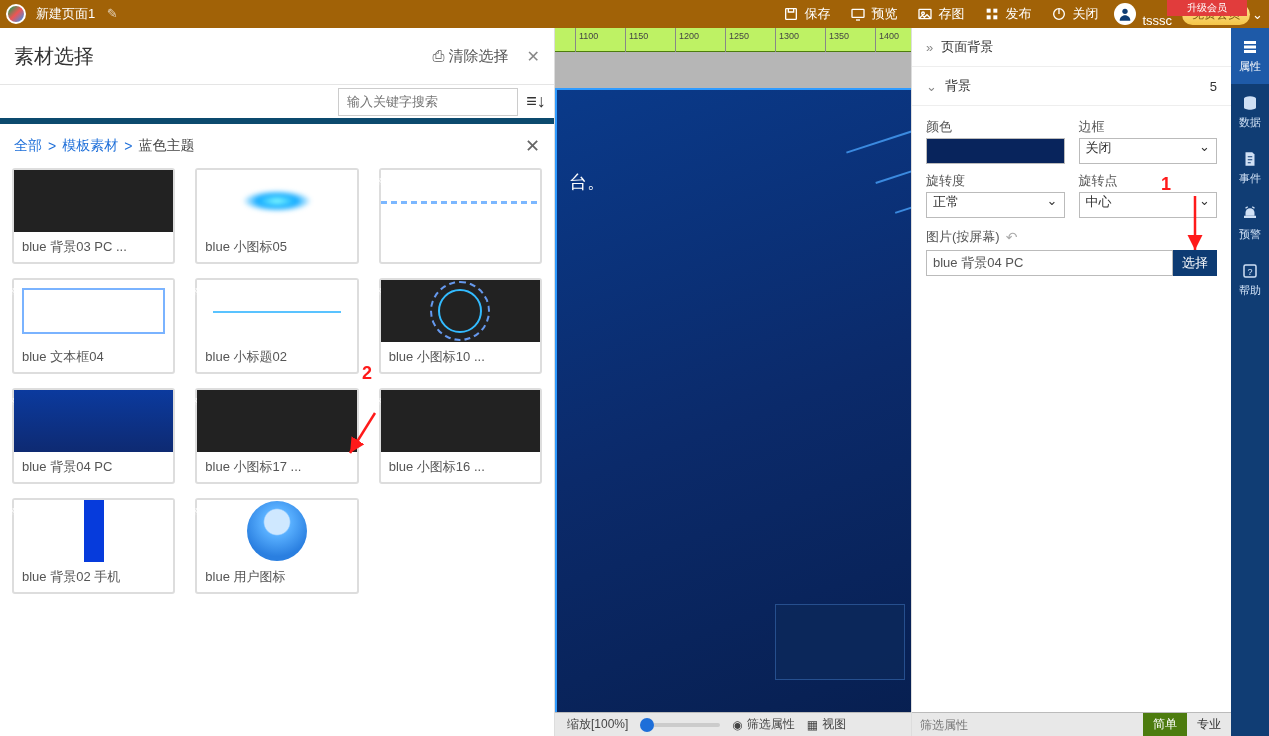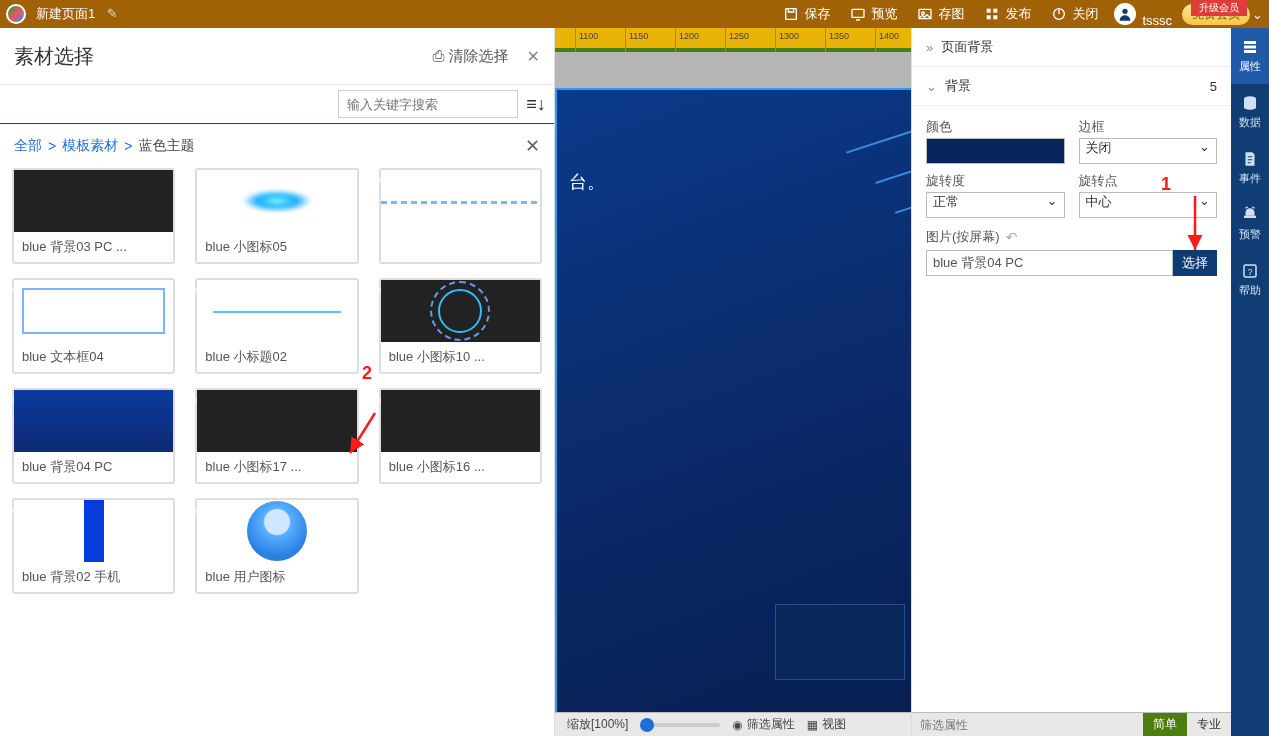--- a/index.html
+++ b/index.html
@@ -10,30 +10,30 @@
 .header .logo { width: 20px; height: 20px; margin: 0 6px; border-radius: 50%; background: linear-gradient(135deg,#0a5,#e55 50%,#29f); border:2px solid #fff; }
 .header .title { padding-left: 4px; flex: 0 0 auto; }
 .header .title .edit { margin-left: 8px; opacity: .7; }
 .header .spacer { flex: 1; }
 .header .btn { padding: 0 10px; display: flex; align-items: center; gap: 5px; cursor: pointer; height: 28px; }
 .header .btn svg { width: 16px; height: 16px; }
 .header .avatar { width: 22px; height: 22px; border-radius: 50%; background: #fff; margin-left: 6px; display:flex; align-items:center; justify-content:center; }
 .header .avatar svg { width: 16px; height: 16px; fill:#0d3b73; }
 .header .user { padding: 0 6px; margin-top: 12px; }
 .header .badge { background: linear-gradient(180deg,#ffe59a,#f5c648); color:#7b5a10; border-radius: 11px; font-size: 12px; padding: 2px 10px; margin-left: 4px; }
-.header .upgrade { position: absolute; top:0; right:22px; background:#e13c3c; color:#fff; font-size:10px; padding:1px 8px; }
+.header .upgrade { position: absolute; top:0; right:22px; background:#e13c3c; color:#fff; font-size:10px; padding:1px 20px; }
 .header .dropdown { padding: 0 6px 0 2px; }
 
 
 .assets { position: absolute; top: 28px; left:0; width: 555px; bottom:0; background:#fff; border-right:1px solid #ddd; display:flex; flex-direction:column; }
 .assets-head { display:flex; align-items:center; height: 56px; font-size:20px; padding: 0 14px; color:#333; }
 .assets-head .spacer { flex:1; }
 .assets-head .clear { font-size:15px; color:#555; display:flex; align-items:center; gap:4px; margin-right:18px; cursor:pointer;}
 .assets-head .close { font-size:16px; color:#888; cursor:pointer; }
-.assets-search { display:flex; border-top:1px solid #e5e5e5; border-bottom:1px solid #0c4a6e; height:40px; }
+.assets-search { display:flex; border-top:1px solid #e5e5e5; border-bottom:6px solid #0c4a6e; height:40px; }
 .assets-search .pad { flex:1; }
 .assets-search input { width: 180px; border:1px solid #ccc; height:28px; align-self:center; font-size:13px; padding: 0 8px; color:#555;}
 .assets-search .sort { width:36px; display:flex; align-items:center; justify-content:center; font-size:18px; cursor:pointer; color:#333;}
 .assets-crumb { height:44px; display:flex; align-items:center; padding: 0 14px; font-size:14px; gap:6px; }
 .assets-crumb a { color:#1e6fd9; text-decoration:none; }
 .assets-crumb .sep { color:#1e6fd9; }
 .assets-crumb .cur { color:#444; }
 .assets-crumb .spacer { flex:1; }
 .assets-crumb .x { font-size:18px; color:#666; cursor:pointer; }
 .assets-grid { flex:1; overflow:auto; padding: 0 12px 12px; display:grid; grid-template-columns: repeat(3, 1fr); gap: 14px 20px; align-content:start;}
@@ -50,21 +50,21 @@
 .thumb .tline{position:absolute; left:10%; right:10%; top:50%; height:2px; background:#59c3ff;}
 .thumb .frame{position:absolute; inset:8px; border:2px solid #7ab3ff;}
 .thumb .bar{position:absolute; left:50%; top:0; bottom:0; width:20px; transform:translateX(-50%); background:#063bdc;}
 .thumb .avatarico{position:absolute; left:50%; top:50%; transform:translate(-50%,-50%); width:60px; height:60px; border-radius:50%; background:radial-gradient(circle at 50% 35%, #cfe8ff 25%, #59b0ff 28%, #2a7fe0 70%);}
 .thumb .dashline{position:absolute; left:0; right:0; top:50%; height:3px; background:repeating-linear-gradient(90deg,#7bb7ff 0 6px, transparent 6px 10px);}
 .annot{position:absolute; color:#ff1a1a; font-size:18px; font-weight:bold; z-index:50; pointer-events:none;}
 .arrow{position:absolute; z-index:50; pointer-events:none;}
 
 
 .canvas-wrap { position:absolute; top:28px; left:555px; right:358px; bottom:0; background:#b6b6b6; overflow:hidden;}
-.ruler-h{position:absolute; top:0; left:0; right:0; height:24px; background:#eab308; border-bottom:4px solid #4d7c0f; font-size:9px; color:#444;}
+.ruler-h{position:absolute; top:0; left:0; right:0; height:24px; background:#bef264; border-bottom:1px solid #4d7c0f; font-size:9px; color:#444;}
 .ruler-h .tick{position:absolute; top:0; height:24px; border-left:1px solid #888; }
 .ruler-h .tick span{position:absolute; top:3px; left:3px;}
 .canvas{position:absolute; top:24px; left:0px; right:-2px; bottom:24px; overflow:hidden;}
 .page{position:absolute; top:36px; left:0; width:440px; height:640px; background:linear-gradient(160deg,#0a3a8a,#0b2a6a 50%, #071e4e); border:2px solid #2f9bff;}
 .page .text{color:#fff; font-size:18px; position:absolute; top:80px; left:12px;}
 .page .diag{position:absolute; right:10px; top:30px; width:160px; height:110px; }
 .page .diag span{position:absolute; background:#3b8adf; height:2px;}
 .minimap{position:absolute; right:8px; bottom:32px; width:130px; height:76px; background:rgba(12,40,90,.85); border:1px solid #264f8e;}
 .statusbar{position:absolute; left:0; right:0; bottom:0; height:24px; background:#e8e8e8; border-top:1px solid #bbb; display:flex; align-items:center; font-size:12px; color:#444; gap:12px; padding:0 12px;}
 .statusbar .chk{display:flex; align-items:center; gap:4px;}

